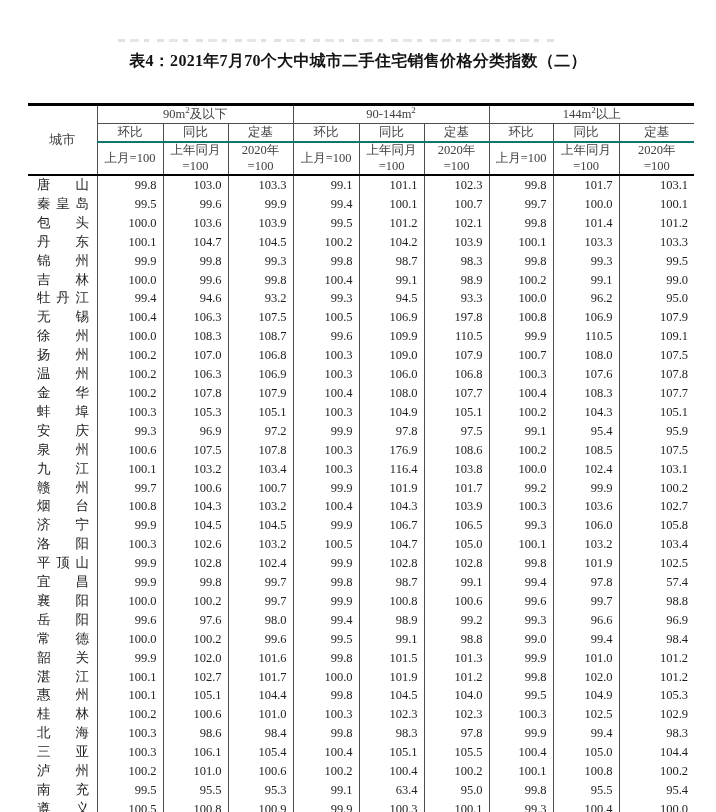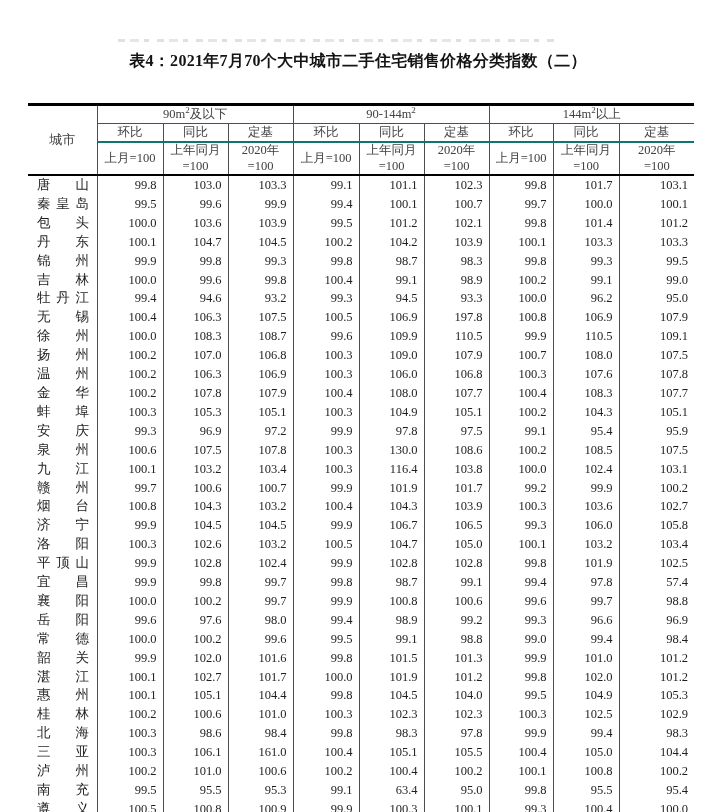--- a/index.html
+++ b/index.html
@@ -398,21 +398,21 @@
           <td class="city v">
             <span class="city-just">
               <span>泉</span>
               <span>州</span>
             </span>
           </td>
           <td class="v">100.6</td>
           <td class="v">107.5</td>
           <td class="v">107.8</td>
           <td class="v">100.3</td>
-          <td class="v">130.0</td>
+          <td class="v">176.9</td>
           <td class="v">108.6</td>
           <td class="v">100.2</td>
           <td class="v">108.5</td>
           <td class="">107.5</td>
         </tr>
         <tr>
           <td class="city v">
             <span class="city-just">
               <span>九</span>
               <span>江</span>
@@ -669,21 +669,21 @@
         </tr>
         <tr>
           <td class="city v">
             <span class="city-just">
               <span>三</span>
               <span>亚</span>
             </span>
           </td>
           <td class="v">100.3</td>
           <td class="v">106.1</td>
-          <td class="v">161.0</td>
+          <td class="v">105.4</td>
           <td class="v">100.4</td>
           <td class="v">105.1</td>
           <td class="v">105.5</td>
           <td class="v">100.4</td>
           <td class="v">105.0</td>
           <td class="">104.4</td>
         </tr>
         <tr>
           <td class="city v">
             <span class="city-just">

